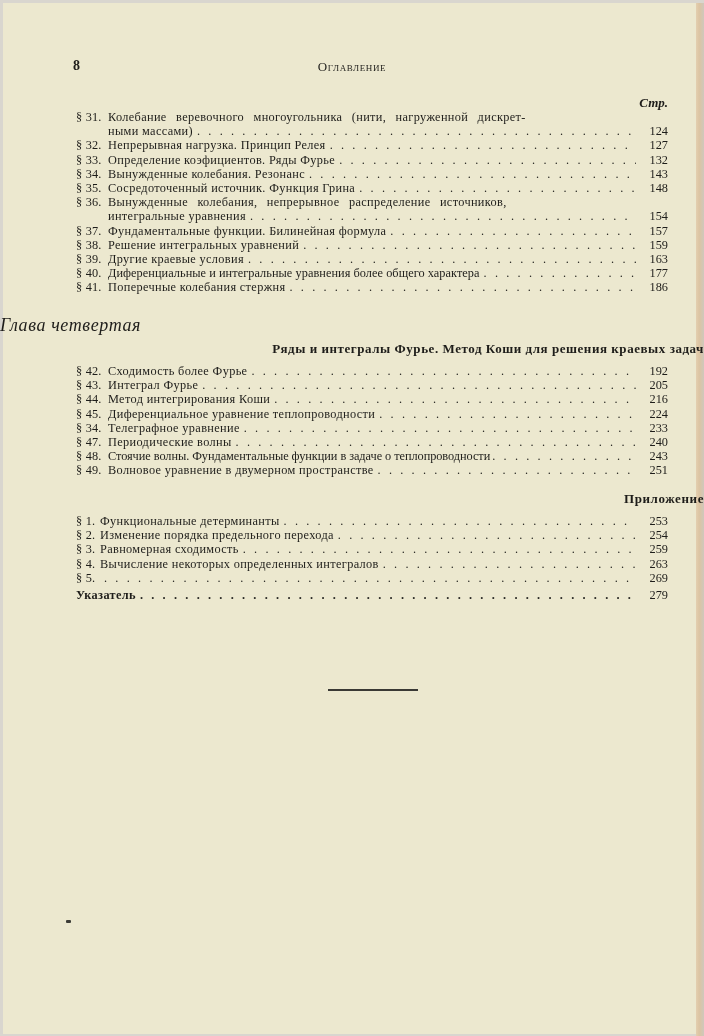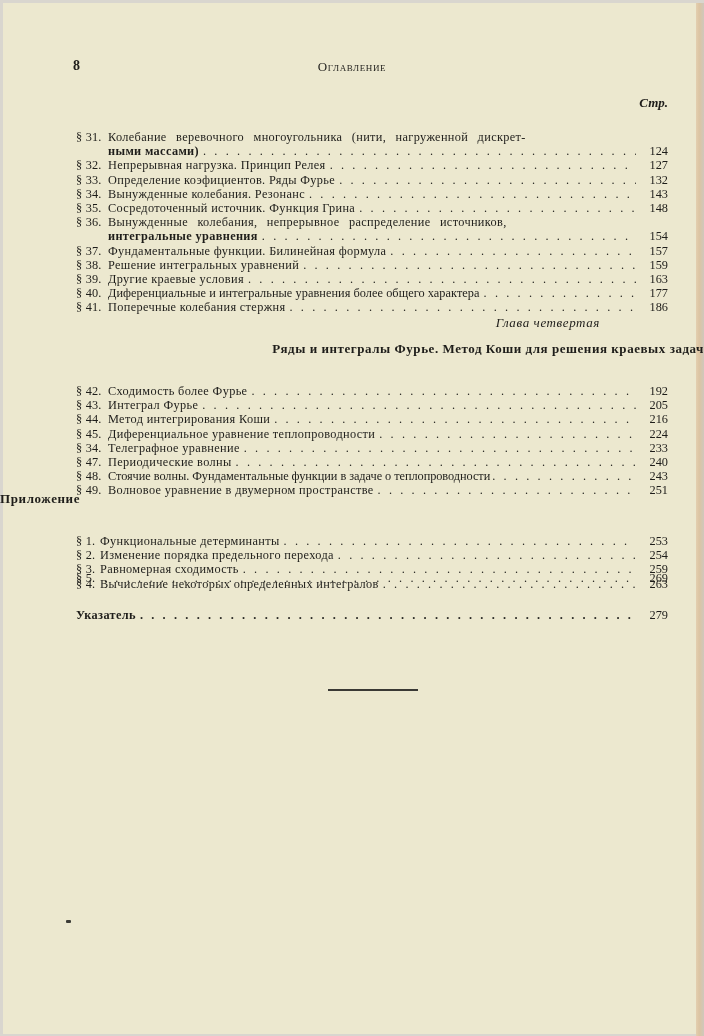--- a/index.html
+++ b/index.html
@@ -29,42 +29,42 @@
   .str-label {
     position: absolute; right: 36px; top: 95px;
     font-style: italic; font-weight: bold; font-size: 13px;
   }
   .row {
     display: flex; align-items: baseline; font-size: 12.3px; line-height: 14.2px;
     height: 14.2px; white-space: nowrap;
   }
   .row .sec { width: 32px; flex: none; letter-spacing: 0.2px; }
   .row.app .sec { width: 24px; }
-  .row .title { flex: none; letter-spacing: 0.35px; margin-top: 20px; }
+  .row .title { flex: none; letter-spacing: 0.35px; }
   .row .leader {
     flex: 1 1 auto; overflow: hidden; margin: 0 4px;
     letter-spacing: 6.5px; color: #2a2925;
   }
   .row .leader::before {
     content: ". . . . . . . . . . . . . . . . . . . . . . . . . . . . . . . . . . . . . . . . . . . . . . . . . . . . . . . . . . . . . . . . . . . . .";
     letter-spacing: 2.6px;
   }
   .row .pg { flex: none; width: 28px; text-align: right; }
   .row.wrap1 .title { flex: 1 1 auto; display: flex; justify-content: space-between; word-spacing: 6px; }
-  .row.cont .title { padding-left: 32px; font-weight: bold; }
+  .row.cont .title { padding-left: 32px; }
   .chapter-label {
-    position: absolute; left: 0; width: 600px; top: 315px; text-align: right;
-    font-style: italic; font-size: 13px; letter-spacing: 0.6px;
+    position: absolute; left: 0; width: 600px; top: 315px; text-align: left;
+    font-style: italic; font-size: 18px; letter-spacing: 0.6px;
   }
   .chapter-title {
     position: absolute; left: 0; width: 704px; top: 341px; text-align: right;
     font-weight: bold; font-size: 13px; letter-spacing: 0.55px;
   }
   .appendix-title {
-    position: absolute; left: 0; width: 704px; top: 491px; text-align: left;
+    position: absolute; left: 0; width: 704px; top: 491px; text-align: right;
     font-weight: bold; font-size: 13px; letter-spacing: 0.6px;
   }
   .index-row { font-weight: bold; }
   .index-row .title { padding-left: 0; }
   .divider {
     position: absolute; left: 328px; top: 689px; width: 90px; height: 2px;
     background: #3a3935;
   }
   .speck { position: absolute; left: 66px; top: 920px; width: 5px; height: 3px; background: #3c3c36; border-radius: 1px; }
 </style>

